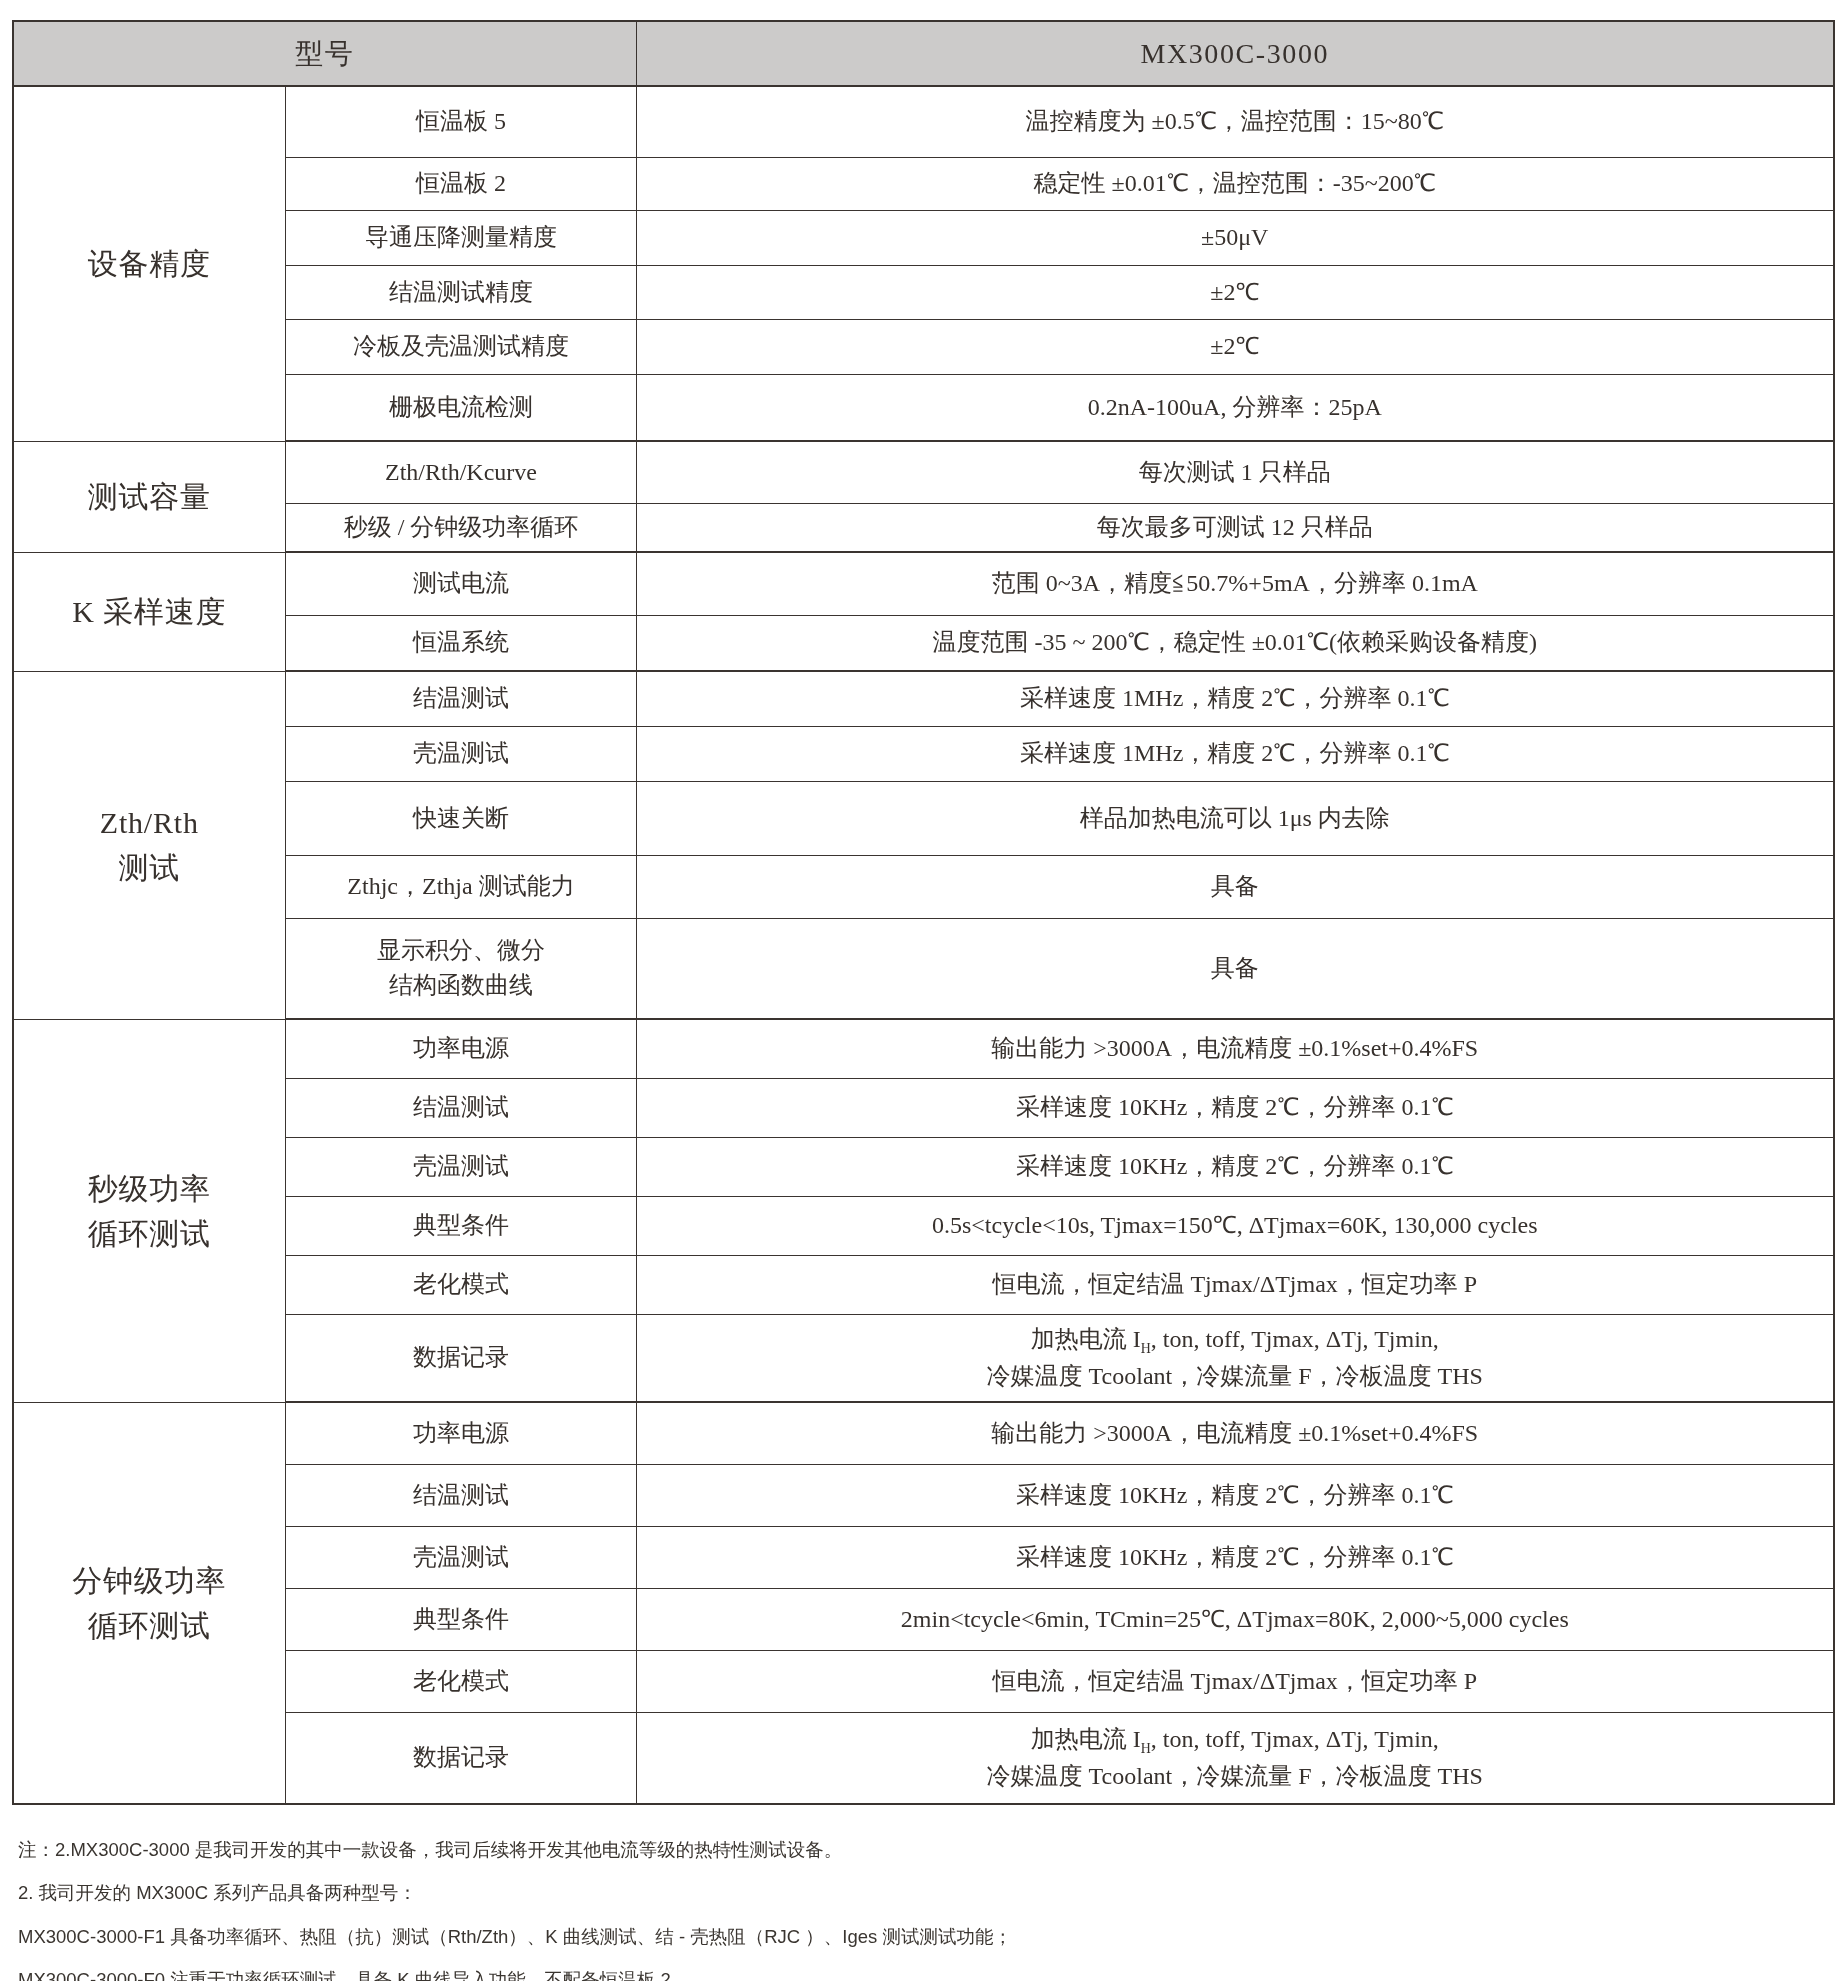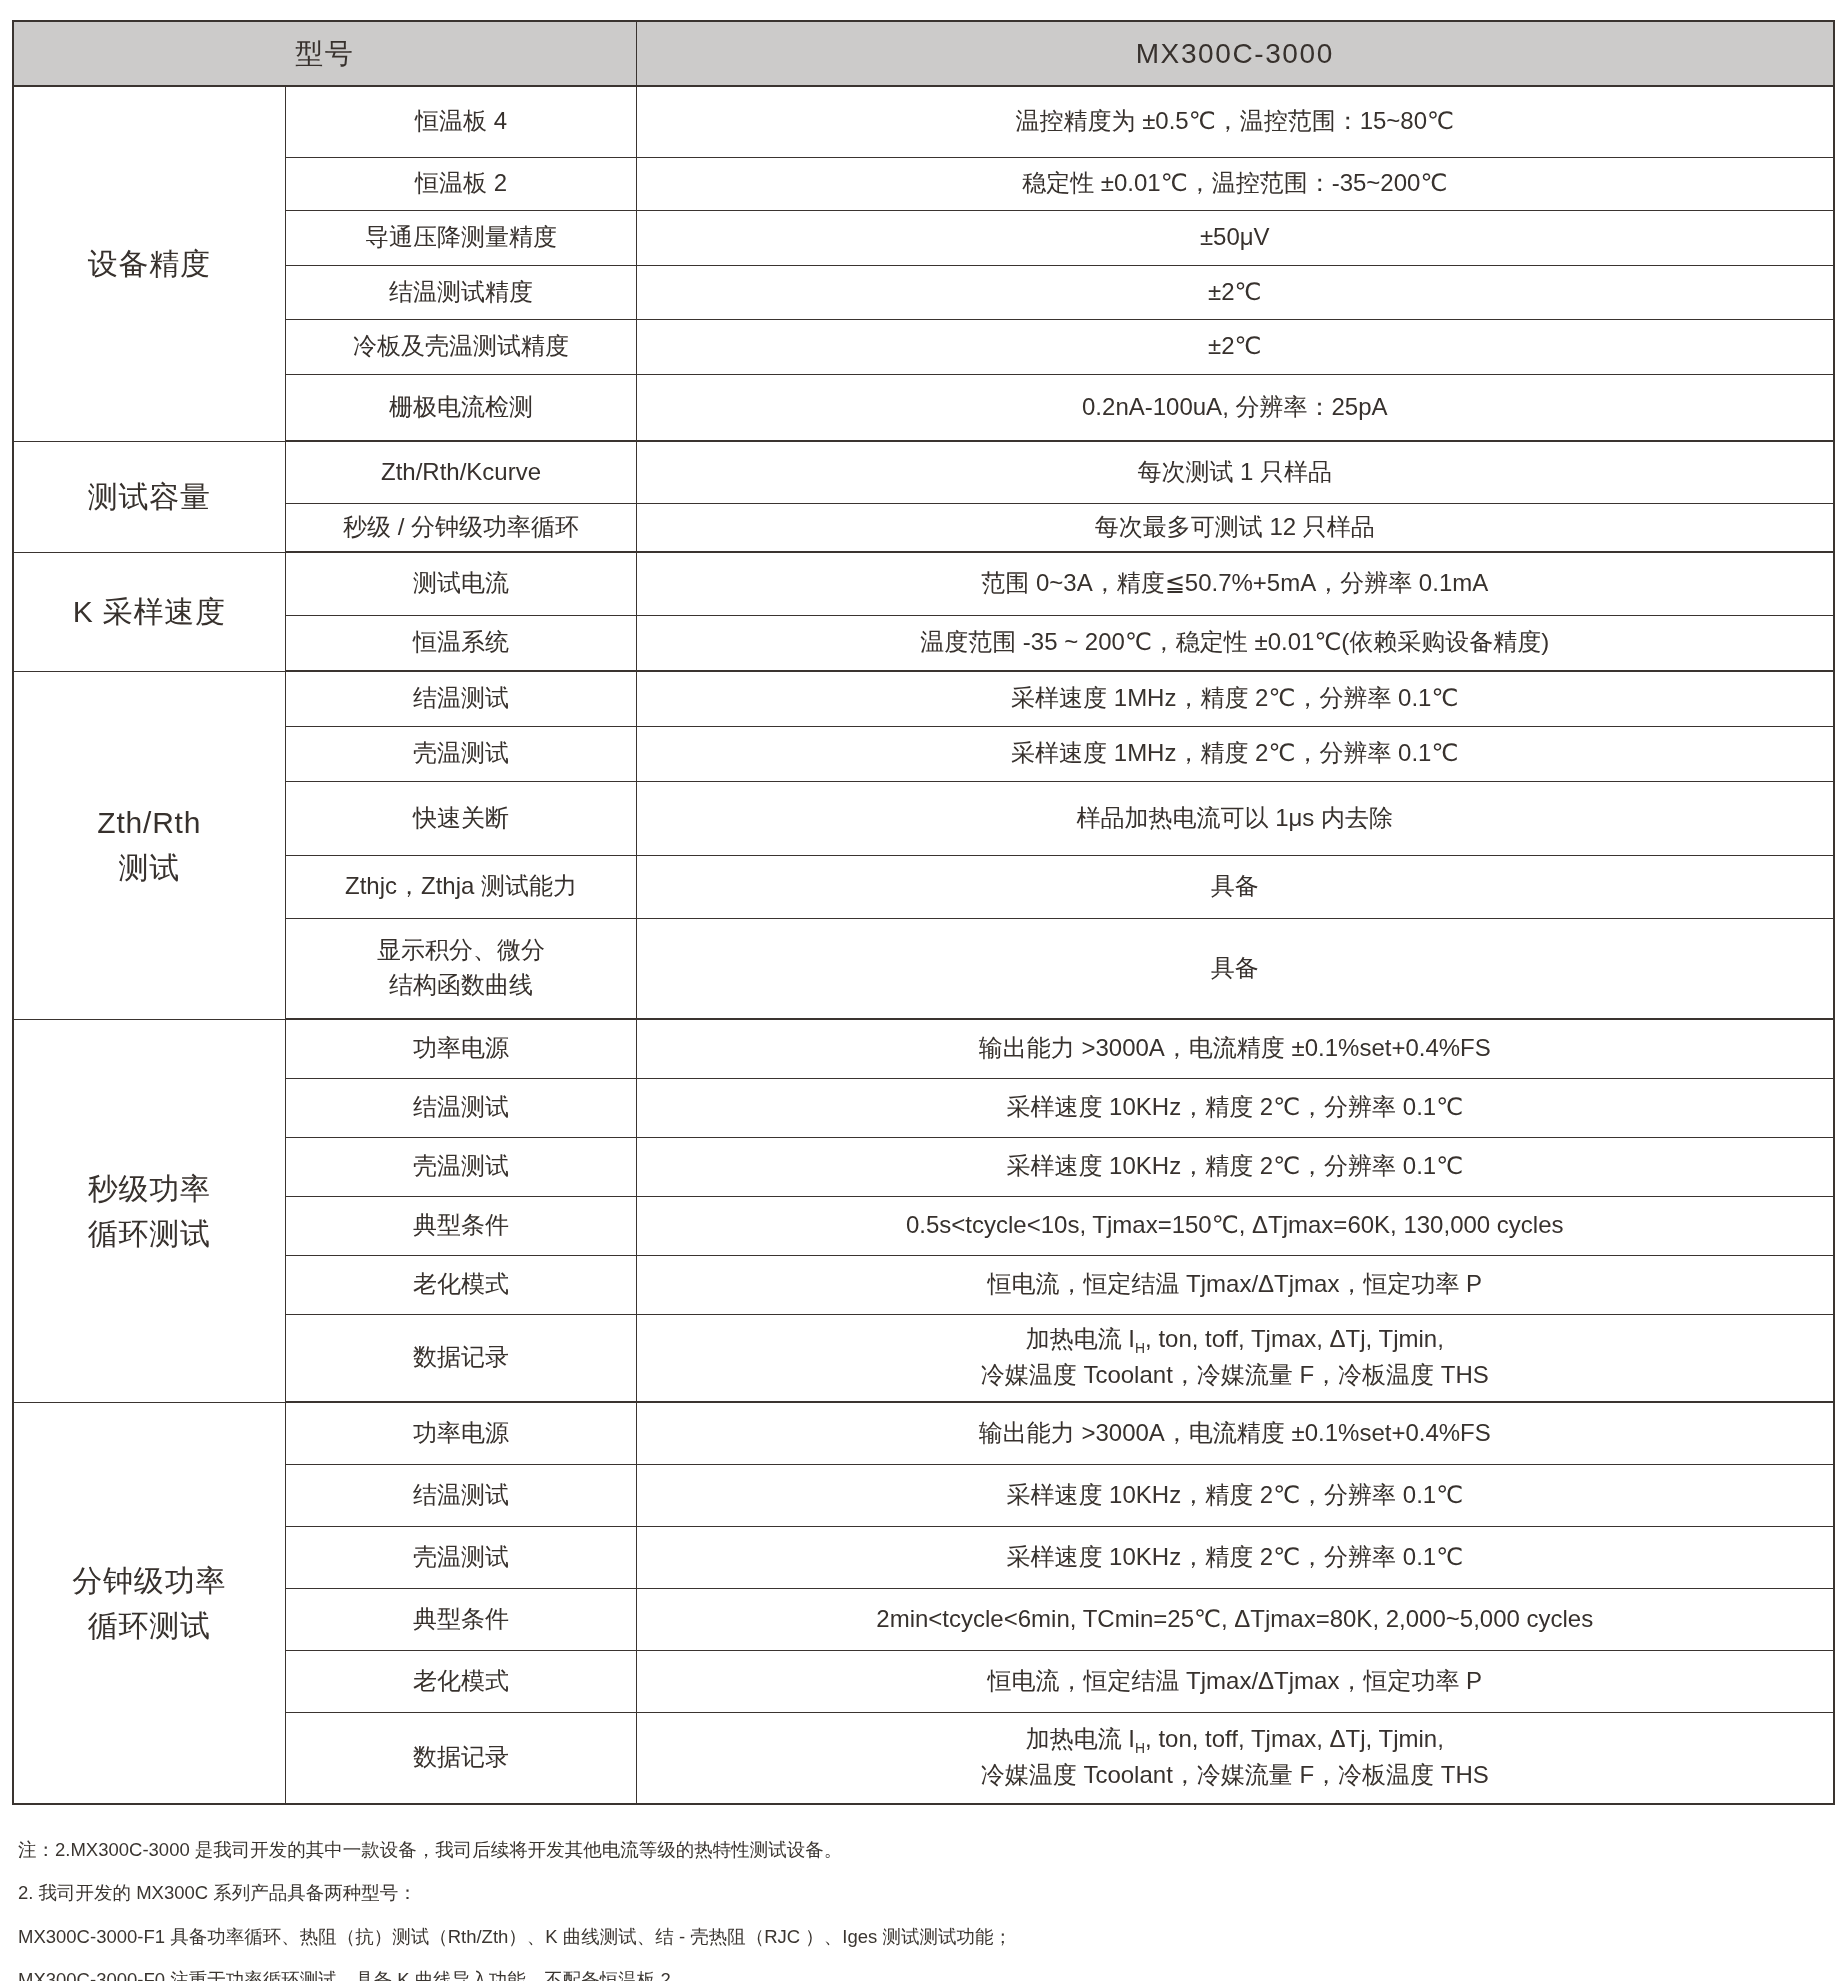--- a/index.html
+++ b/index.html
@@ -12,20 +12,21 @@
     color:#37312d;
   }
   table.spec{
     position:absolute;
     left:11.5px;
     top:20px;
     border-collapse:collapse;
     table-layout:fixed;
     width:1822px;
     border:2.5px solid #3a3430;
+    font-family:Liberation Serif, serif;
   }
   table.spec th, table.spec td{
     border:1.6px solid #3a3430;
     vertical-align:middle;
     text-align:center;
     padding:0 6.6px;
     overflow:hidden;
   }
   tr.header-row th{
     background:#cccbca;
@@ -73,21 +74,21 @@
     </colgroup>
     <thead>
       <tr class="header-row">
         <th colspan="2">型号</th>
         <th>MX300C-3000</th>
       </tr>
     </thead>
     <tbody id="tbody">
         <tr style="height: 71px;">
           <td class="glabel" rowspan="6">设备精度</td>
-          <td class="rlabel">恒温板 4</td>
+          <td class="rlabel">恒温板 5</td>
           <td class="rvalue">温控精度为 ±0.5℃，温控范围：15~80℃</td>
         </tr>
         <tr style="height: 53px;">
           <td class="rlabel">恒温板 2</td>
           <td class="rvalue">稳定性 ±0.01℃，温控范围：-35~200℃</td>
         </tr>
         <tr style="height: 55px;">
           <td class="rlabel">导通压降测量精度</td>
           <td class="rvalue">±50μV</td>
         </tr>

